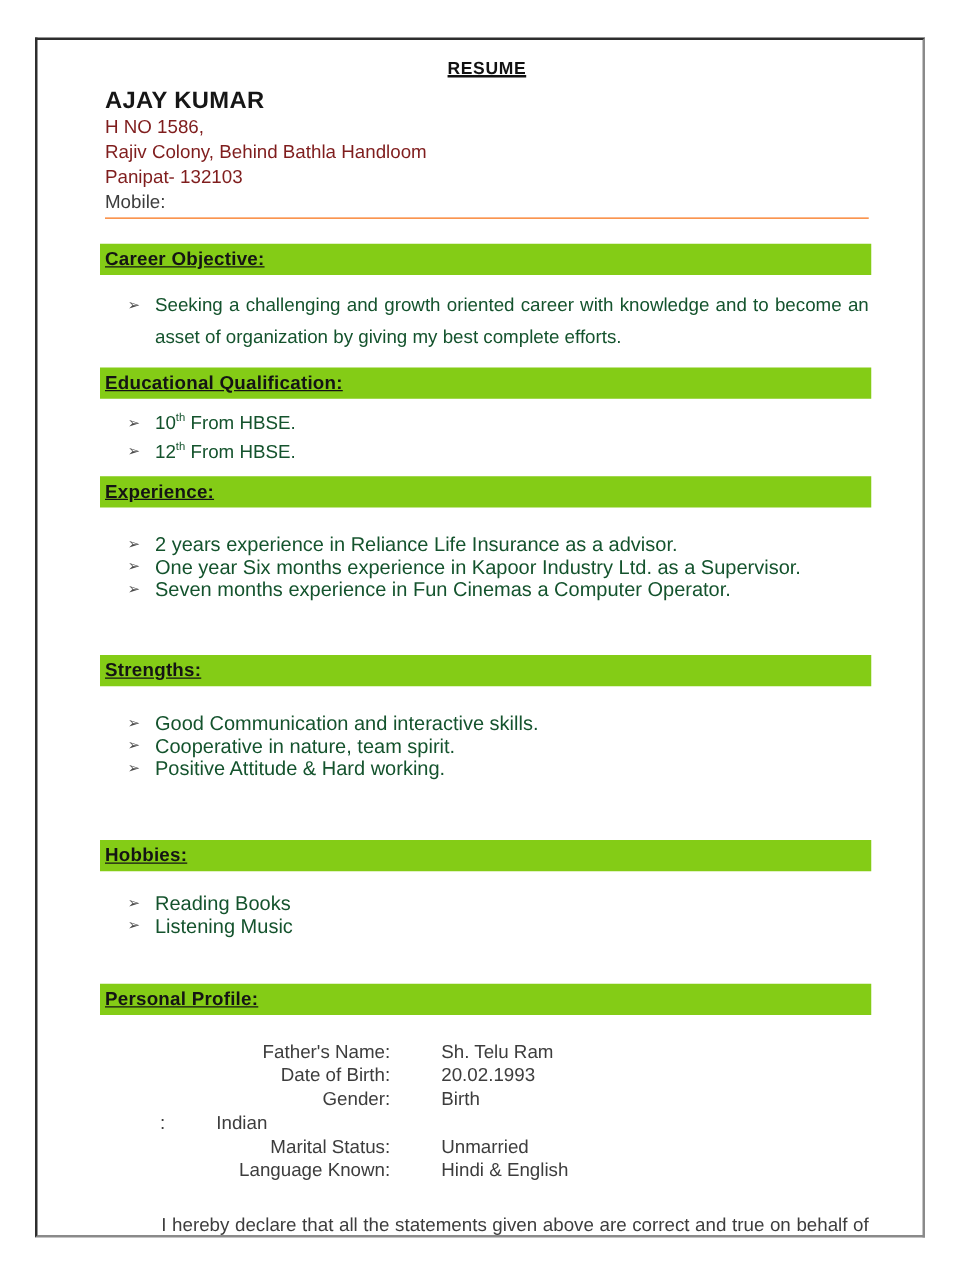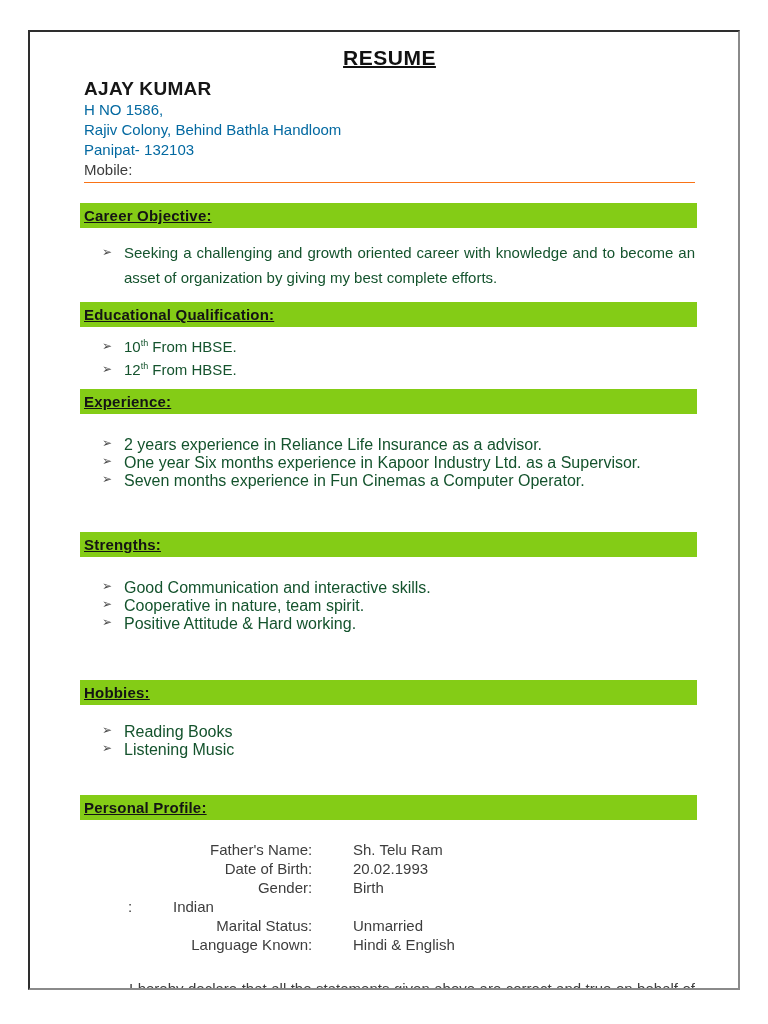--- a/index.html
+++ b/index.html
@@ -14,35 +14,35 @@
     left: 28px; top: 30px;
     width: 712px; height: 960px;
     background: #ffffff;
     border: 2px solid;
     border-color: #2e2e2e #8a8a8a #8a8a8a #2e2e2e;
     padding: 12px 43px 0 54px;
     overflow: hidden;
   }
   .doc-title {
     text-align: center;
-    font-size: 21px;
+    font-size: 14px;
     font-weight: bold;
     color: #111111;
     letter-spacing: 0.5px;
     margin-top: 2px;
   }
   .doc-title span { text-decoration: underline; text-decoration-thickness: 2px; }
   .person-name {
     font-size: 19px;
     font-weight: bold;
     color: #161616;
     margin-top: 8px;
     letter-spacing: 0.3px;
   }
-  .addr-line { font-size: 15px; line-height: 20px; color: #0369a1; }
+  .addr-line { font-size: 15px; line-height: 20px; color: #7f1d1d; }
   .mobile-line {
     font-size: 15px; line-height: 20px; color: #3d3d3d;
     border-bottom: 1px solid #f97316;
     padding-bottom: 2px;
   }
   .section-bar {
     background: #84cc16;
     padding: 4px 4px 3px 4px;
     margin-left: -4px;
     margin-right: -2px;

